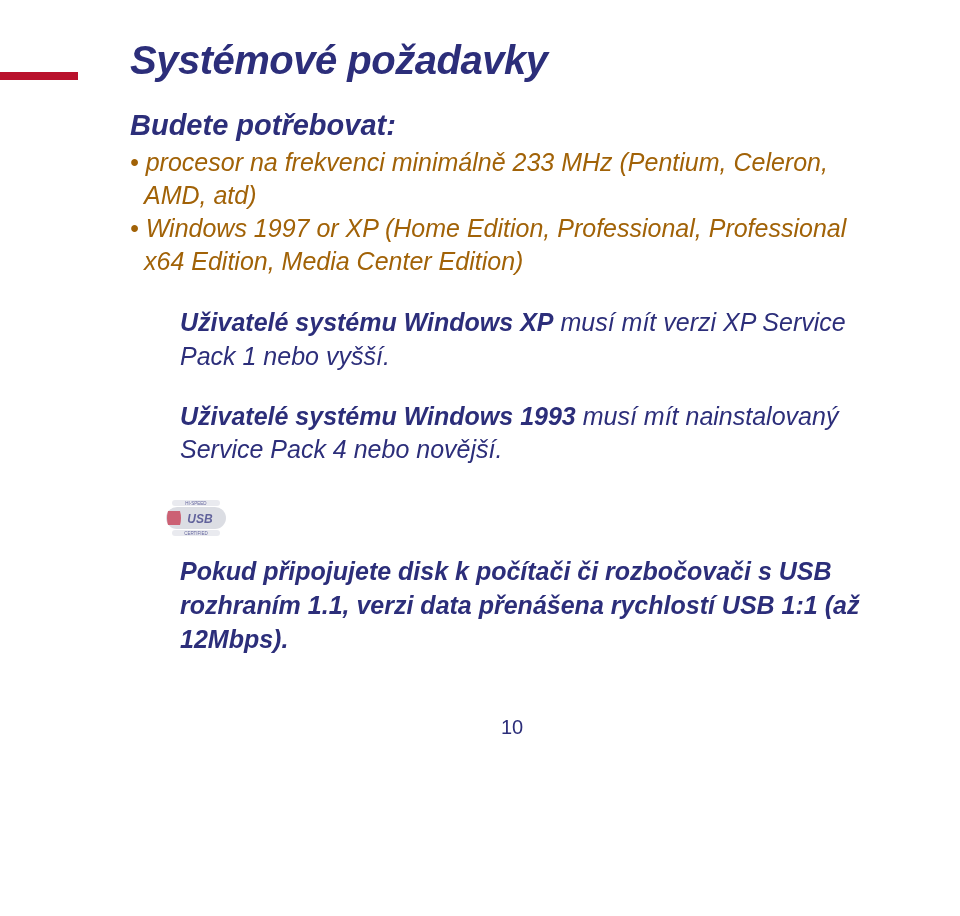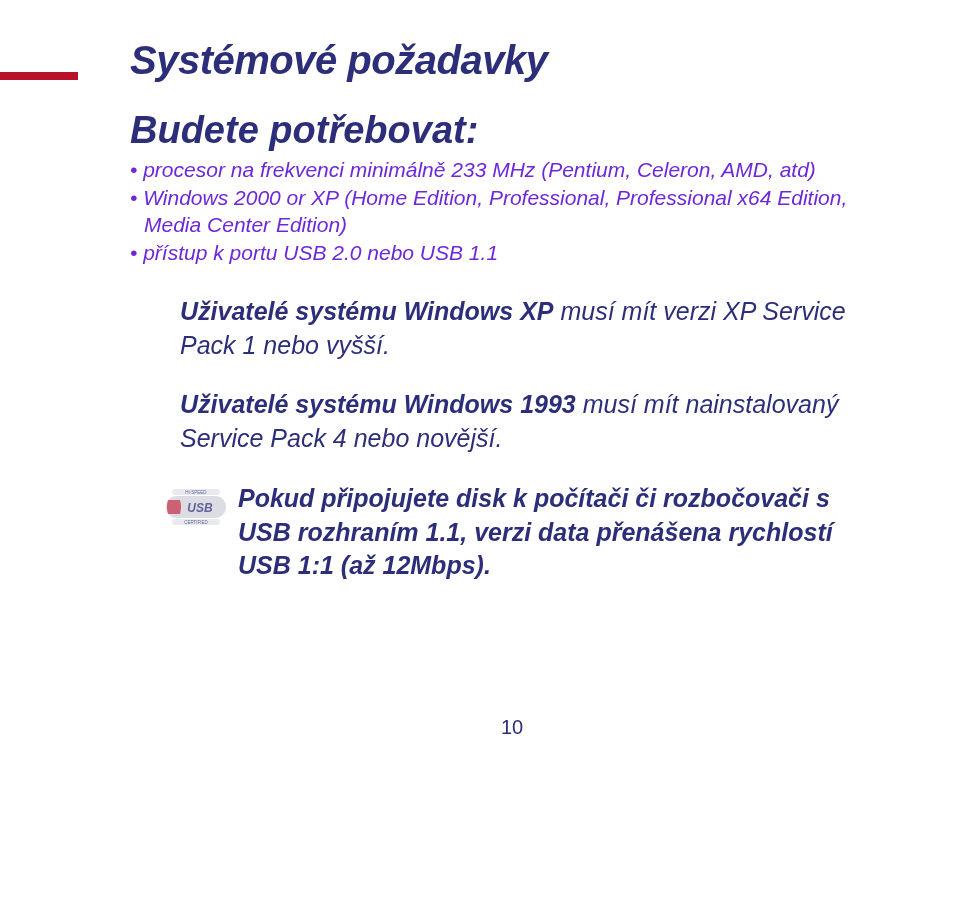--- a/index.html
+++ b/index.html
@@ -29,36 +29,36 @@
   }
   .heading {
     font-size: 40px;
     font-weight: bold;
     font-style: italic;
     color: #2c2e7a;
     margin: 8px 0 26px 0;
     letter-spacing: -0.5px;
   }
   .subhead {
-    font-size: 38px;
+    font-size: 29px;
     font-weight: bold;
     font-style: italic;
     color: #2c2e7a;
     margin: 0 0 4px 0;
   }
   .bullets {
     margin: 0 0 28px 0;
     padding: 0;
   }
   .bullets li {
     list-style: none;
     font-style: italic;
-    font-size: 21px;
+    font-size: 25px;
     line-height: 1.32;
-    color: #6d28d9;
+    color: #a16207;
     text-indent: -14px;
     padding-left: 14px;
   }
   .bullets li::before {
     content: "• ";
   }
   .indent-block {
     padding-left: 50px;
     padding-right: 20px;
   }
@@ -71,20 +71,21 @@
   }
   .b { font-weight: bold; text-align: right; }
   .link { text-decoration: underline; }
 
   .usb-row {
     display: flex;
     align-items: flex-start;
     gap: 12px;
     margin-top: 20px;
     padding-left: 0;
+    flex-direction: column;
   }
   .usb-icon {
     flex: 0 0 auto;
     margin-left: -14px;
     margin-top: 4px;
     opacity: 0.75;
   }
   .usb-para {
     font-style: italic;
     font-size: 25px;
@@ -110,22 +111,21 @@
 
 <div class="page">
   <div class="accent-bar"></div>
 
   <h1 class="heading">Systémové požadavky</h1>
 
   <div class="subhead">Budete potřebovat:</div>
 
   <ul class="bullets">
     <li>procesor na frekvenci minimálně 233 MHz (Pentium, Celeron, AMD, atd)</li>
-    <li>Windows 2000 or XP (Home Edition, Professional, Professional x64 Edition, Media Center Edition)</li>
-    <li>přístup k portu USB 2.0 nebo USB 1.1</li>
+    <li>Windows 1997 or XP (Home Edition, Professional, Professional x64 Edition, Media Center Edition)</li>
   </ul>
 
   <div class="indent-block">
     <p class="para">
       <span class="b">Uživatelé systému Windows XP</span><span> musí mít verzi XP Service Pack 1 nebo vyšší.</span>
     </p>
 
     <p class="para">
       <span class="b">Uživatelé systému Windows 1993</span><span> musí mít nainstalovaný Service Pack 4 nebo novější.</span>
     </p>

